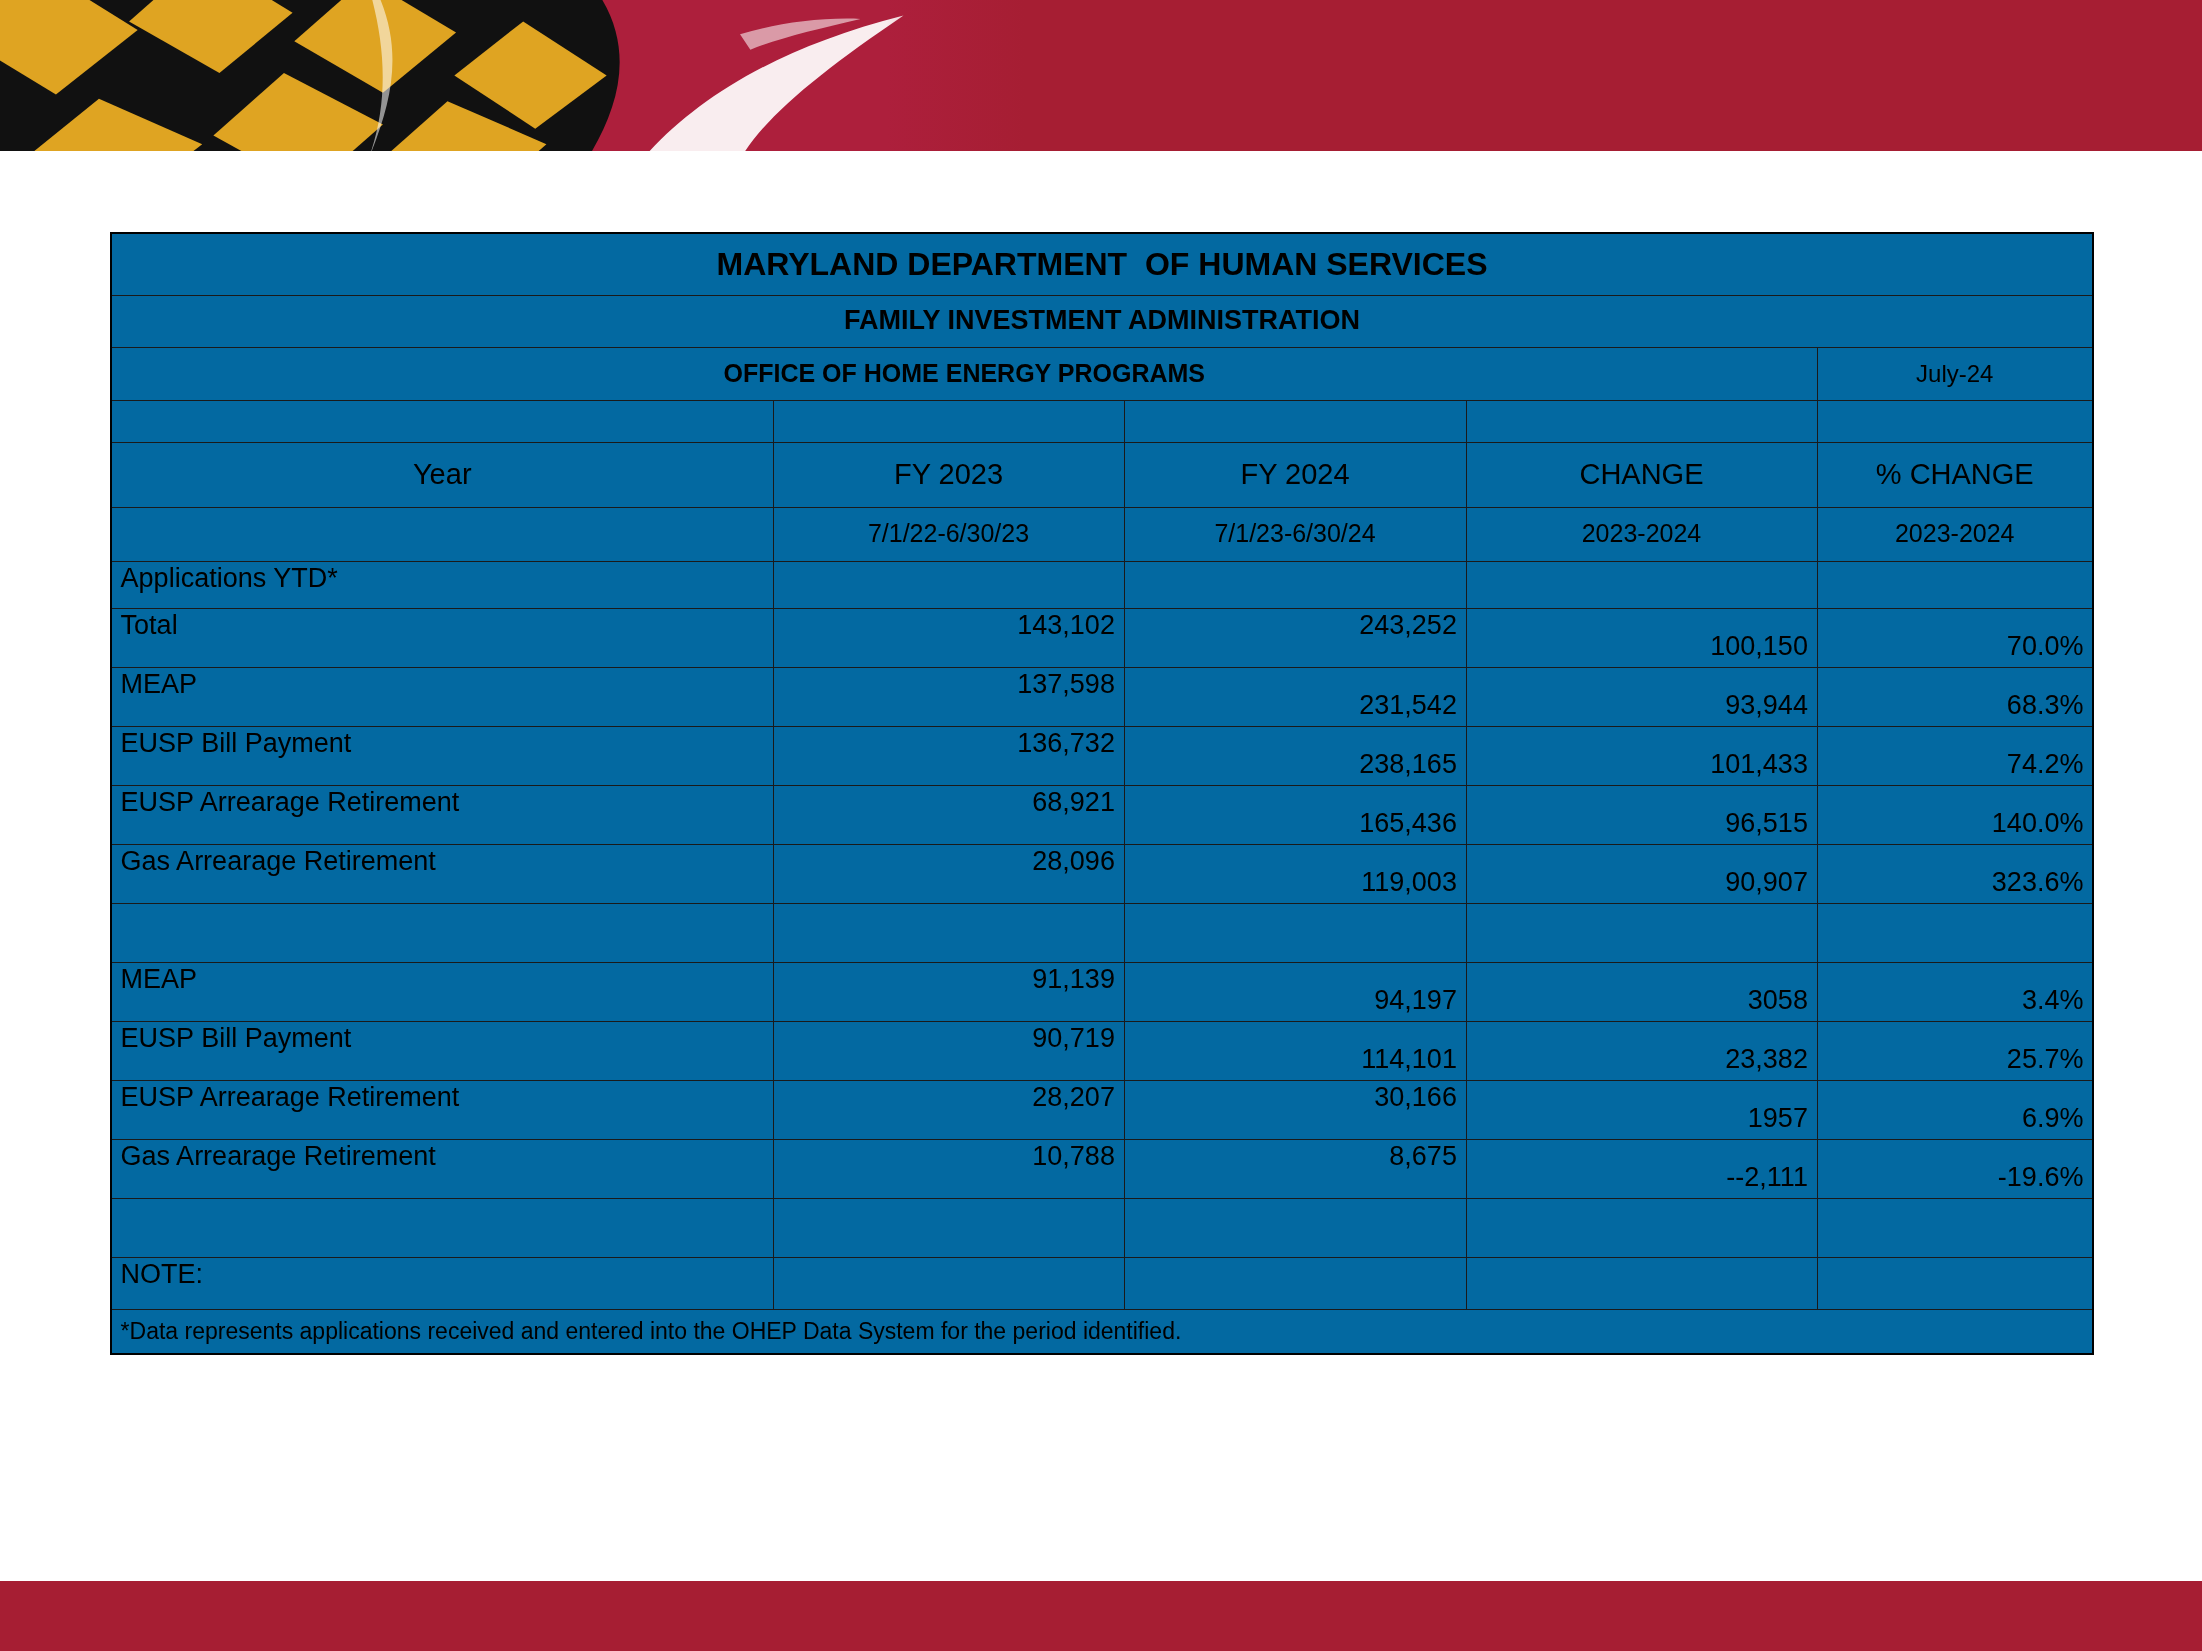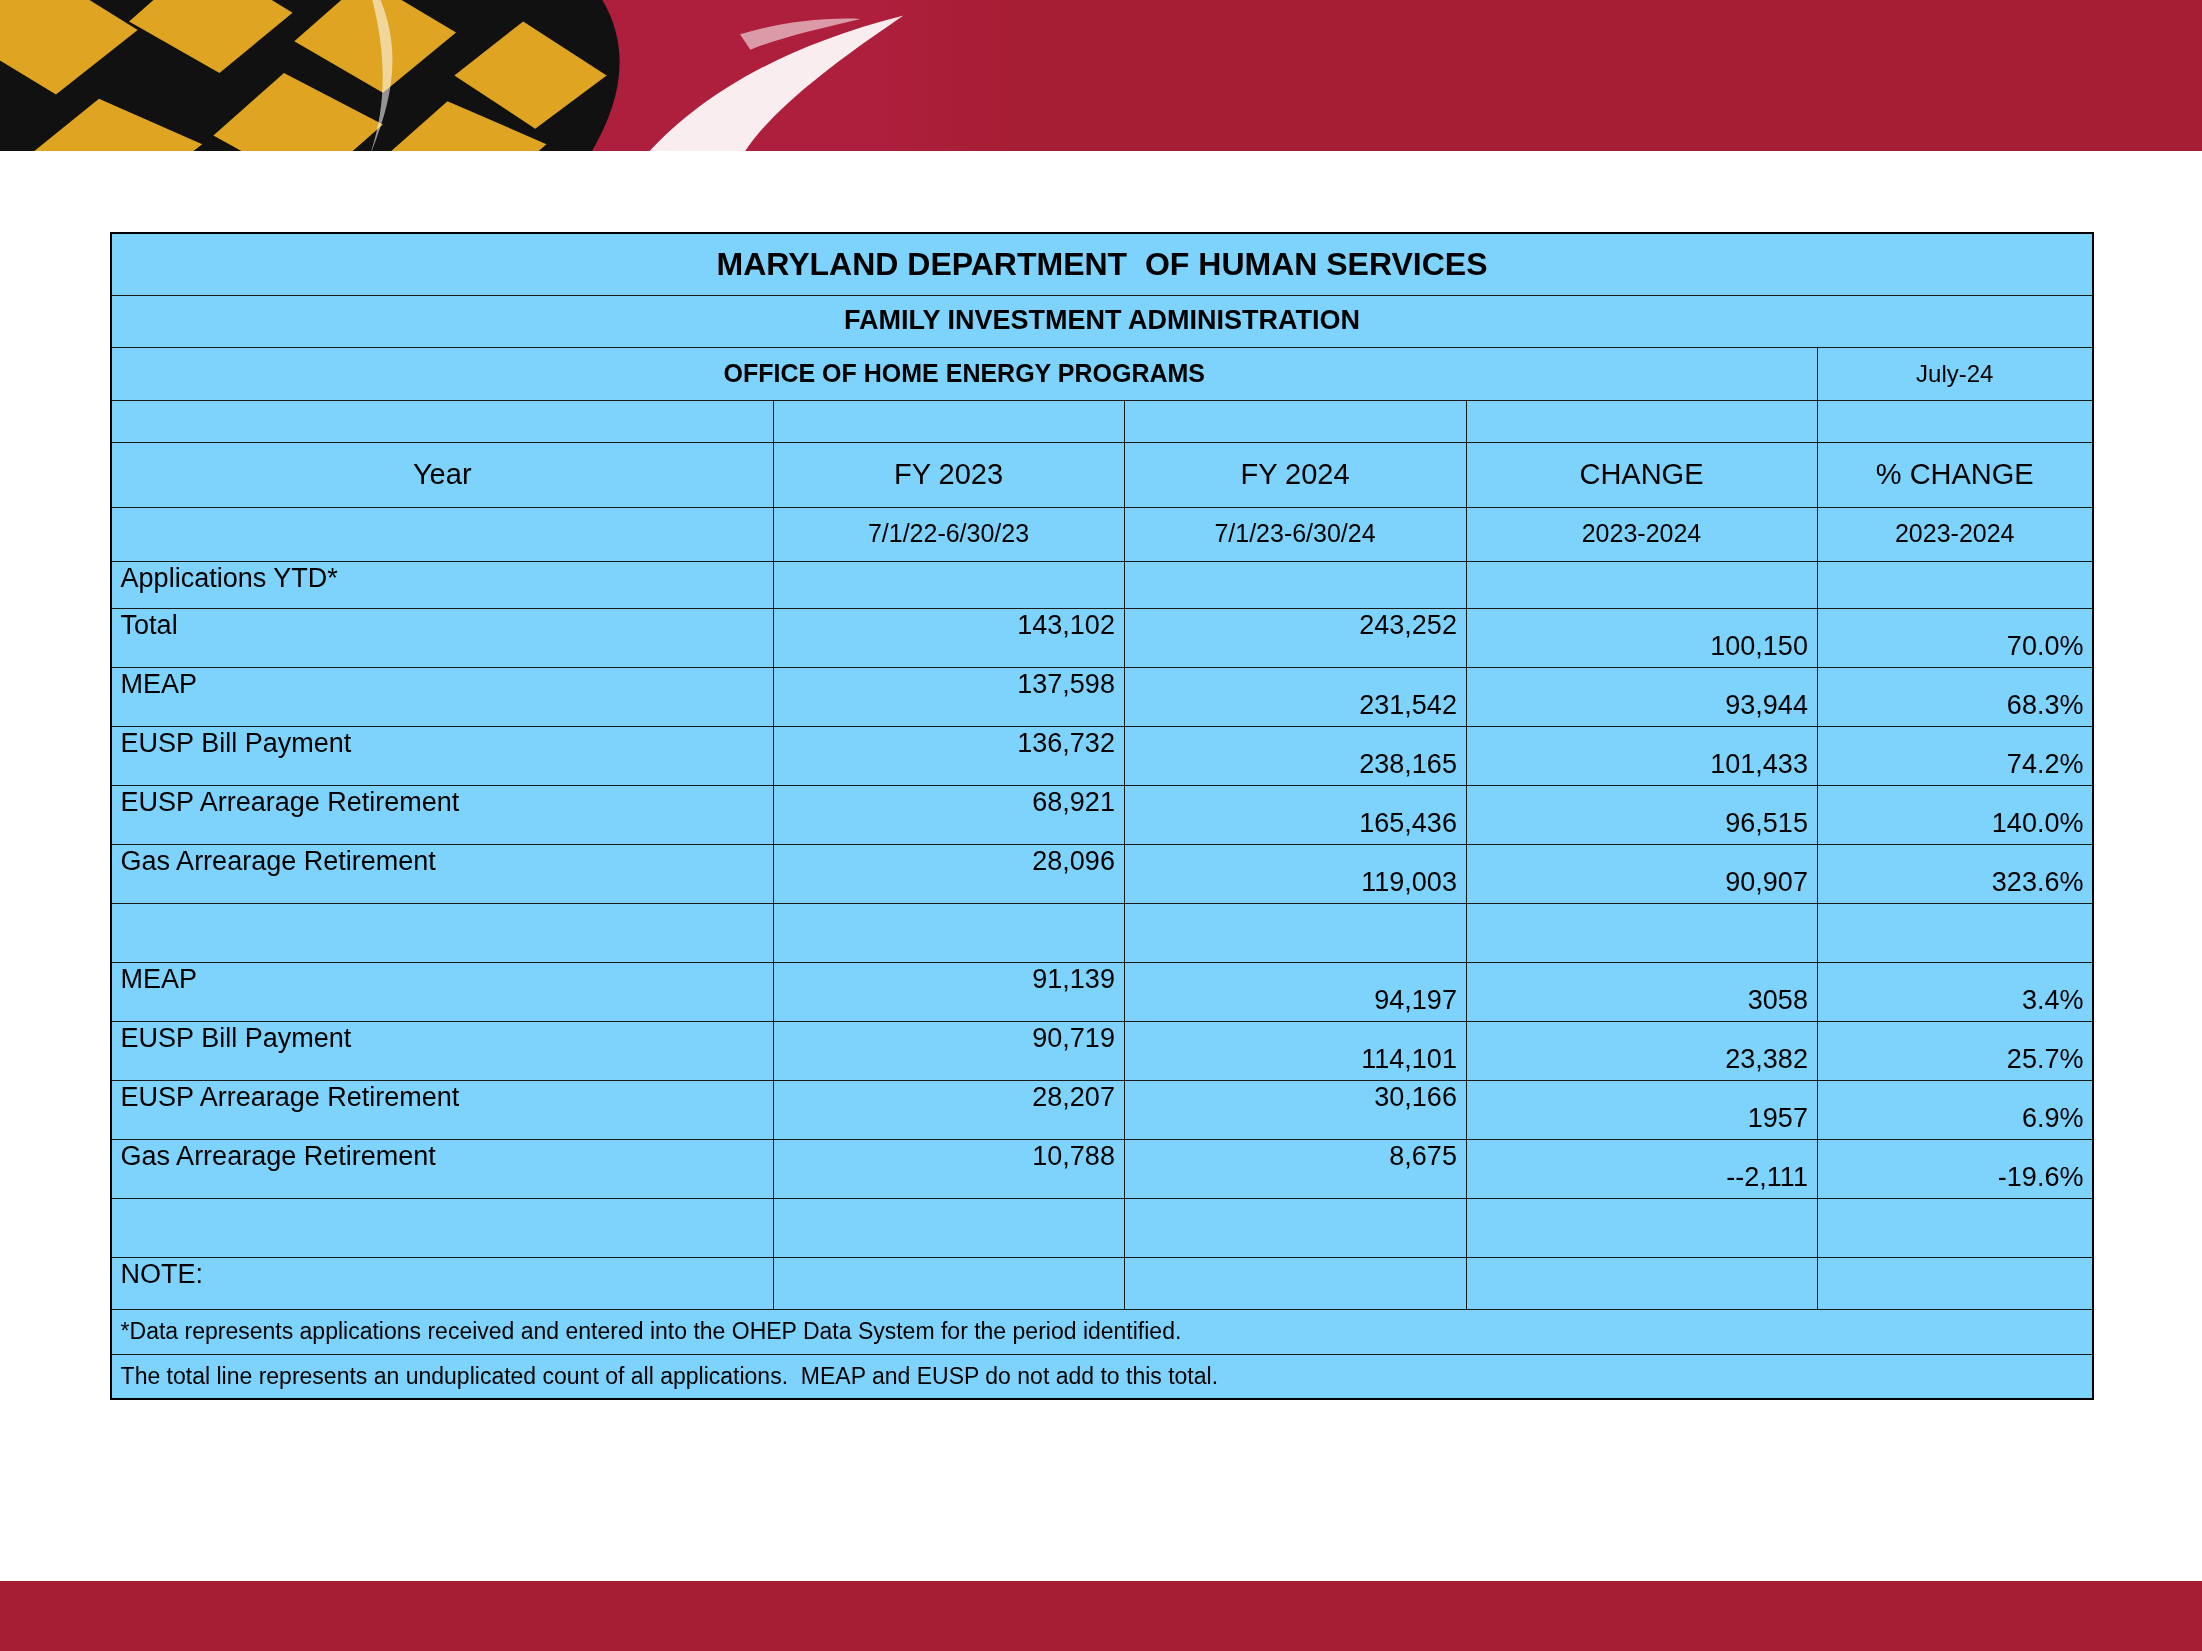--- a/index.html
+++ b/index.html
@@ -24,21 +24,21 @@
     left: 0; bottom: 0;
     width: 2203px; height: 71px;
     background: #A61E33;
   }
   table.report {
     position: absolute;
     left: 110px; top: 232px;
     width: 1982px;
     border-collapse: collapse;
     table-layout: fixed;
-    background: #7dd3fc;
+    background: #0369a1;
     border: 2.6px solid #000;
   }
   table.report td {
     border: 1.7px solid #1a1a1a;
     padding: 0 8.6px;
     color: #000;
     overflow: hidden;
     line-height: 1.25;
   }
   tr { height: 59px; }
@@ -245,20 +245,17 @@
       <tr style="height: 52px;">
         <td class="label">NOTE:</td>
         <td class="num"></td>
         <td class="num"></td>
         <td class="num"></td>
         <td class="num"></td>
       </tr>
       <tr class="r-footnote">
         <td colspan="5" class="footnote">*Data represents applications received and entered into the OHEP Data System for the period identified.</td>
       </tr>
-      <tr class="r-footnote">
-        <td colspan="5" class="footnote">The total line represents an unduplicated count of all applications.  MEAP and EUSP do not add to this total.</td>
-      </tr>
     </tbody>
 </table>
 
 <div class="banner-bottom"></div>
 
 
 </body></html>

